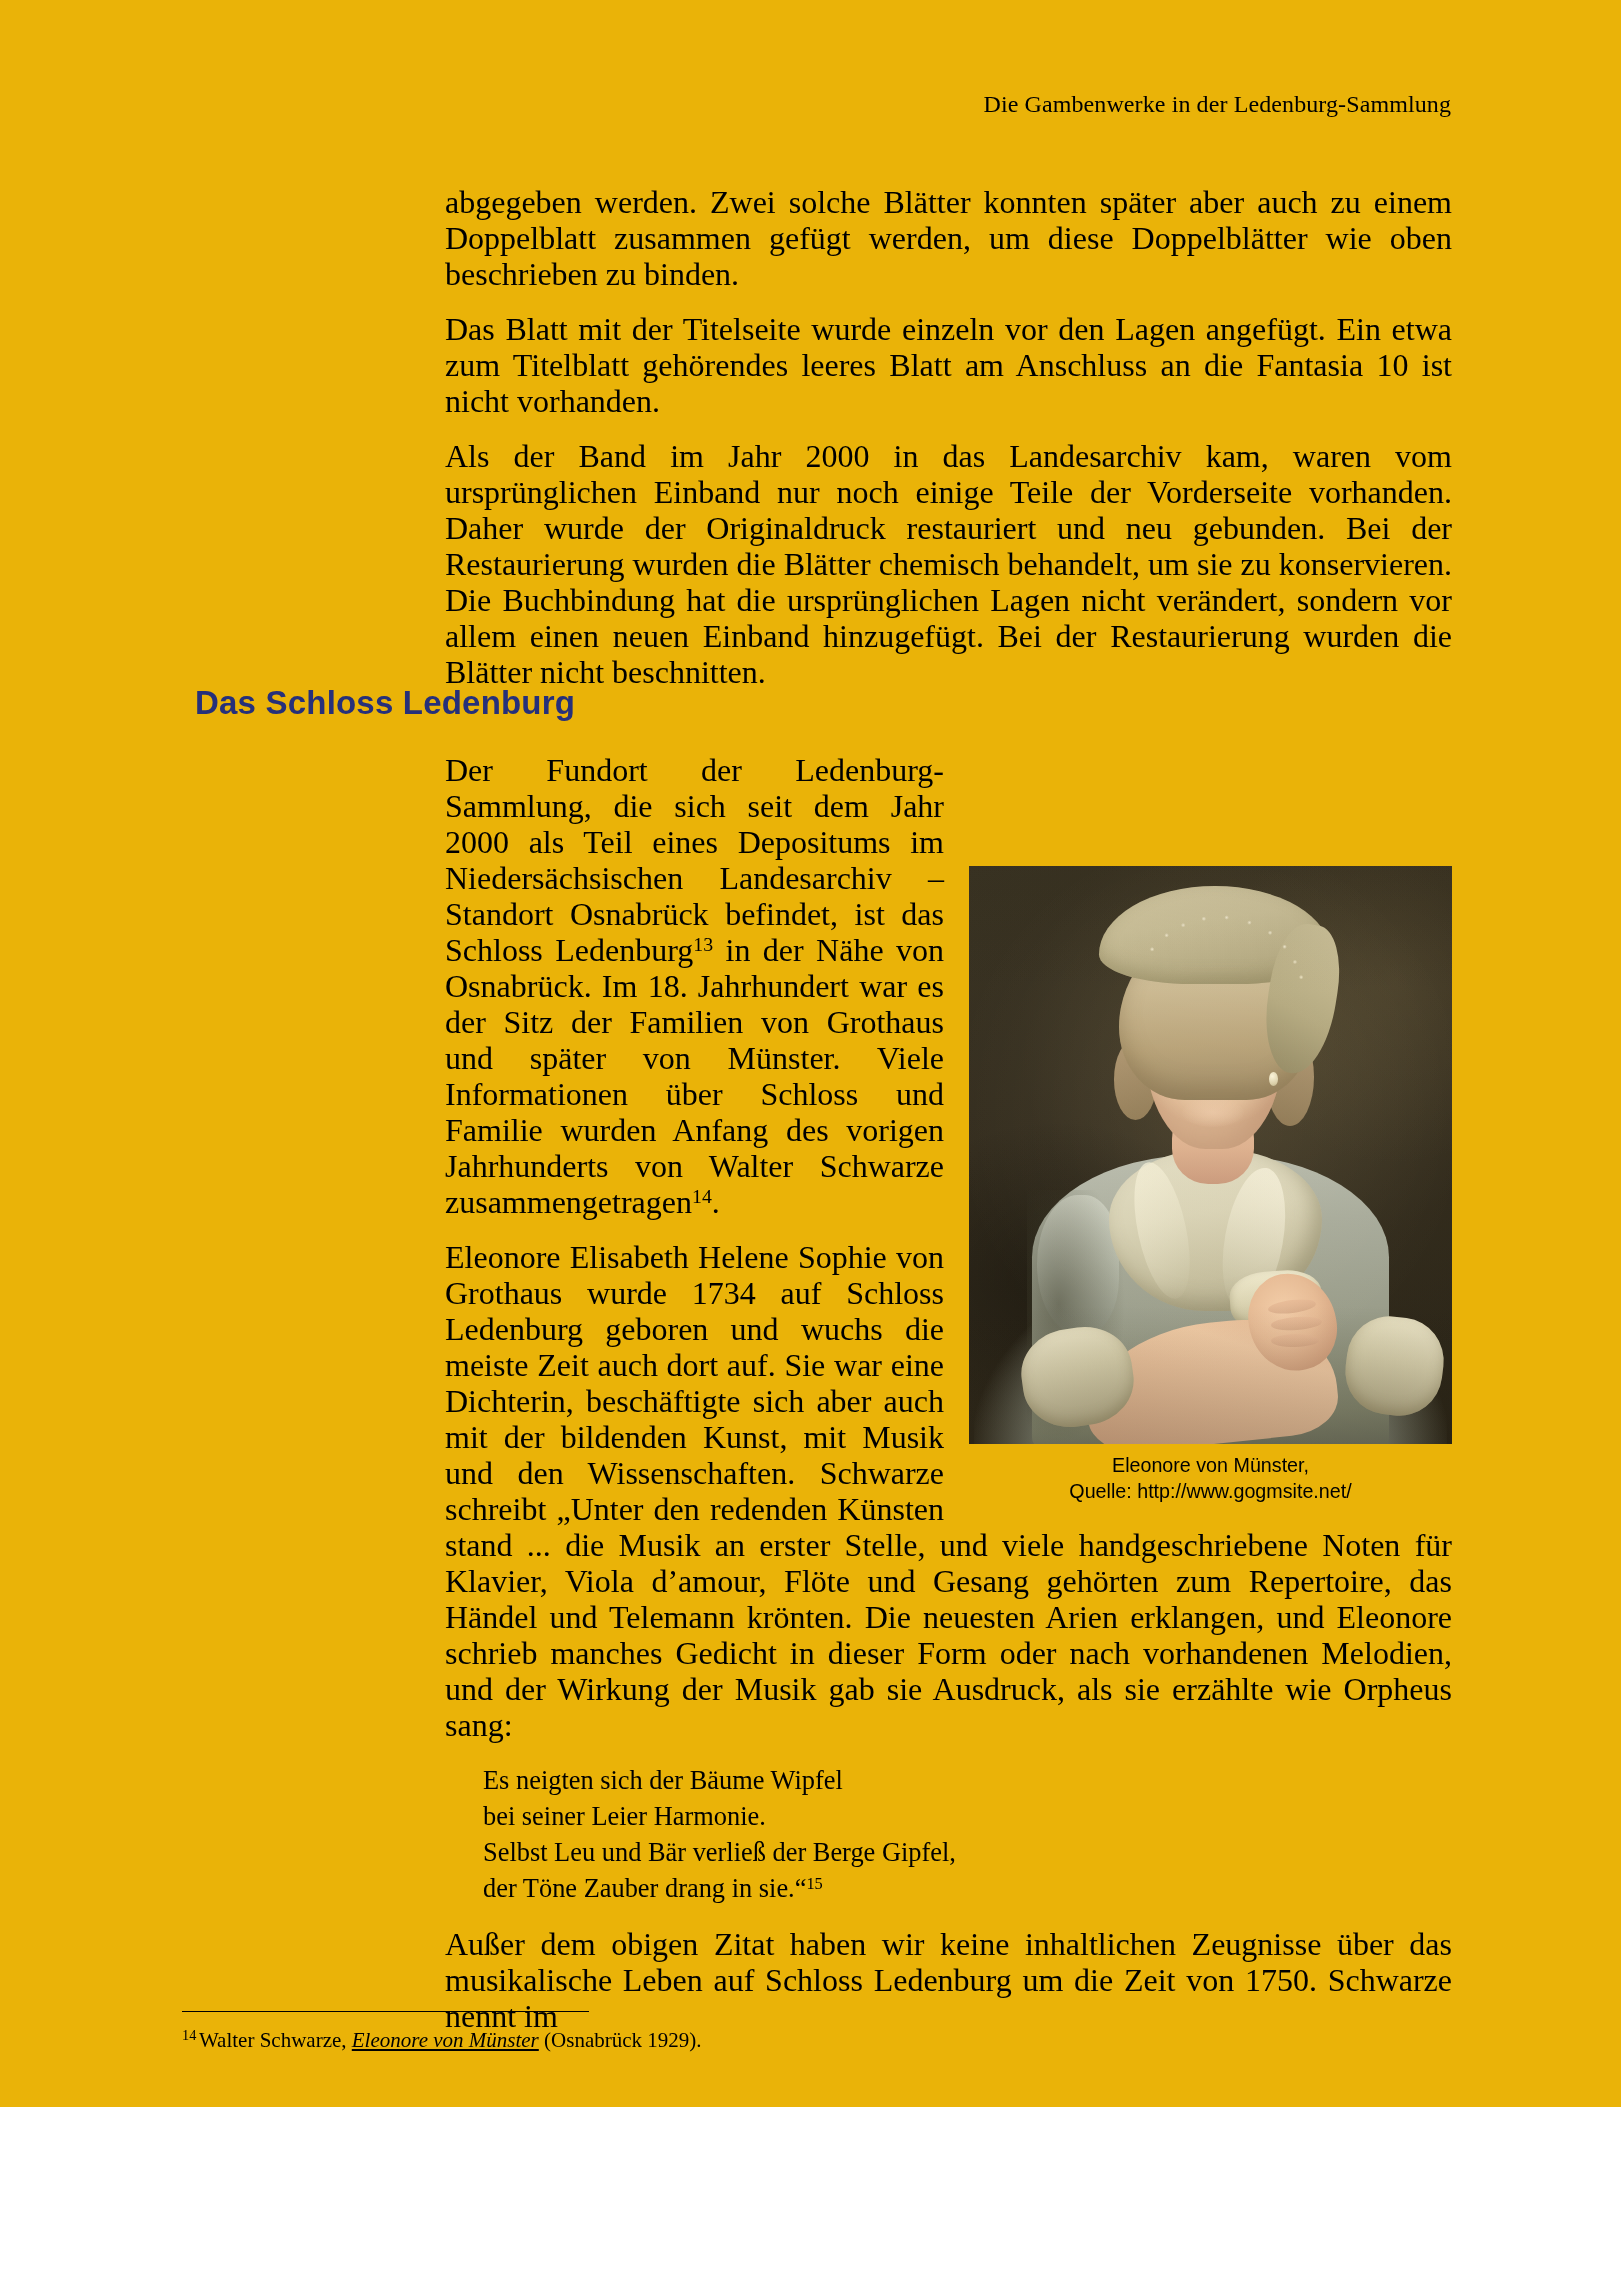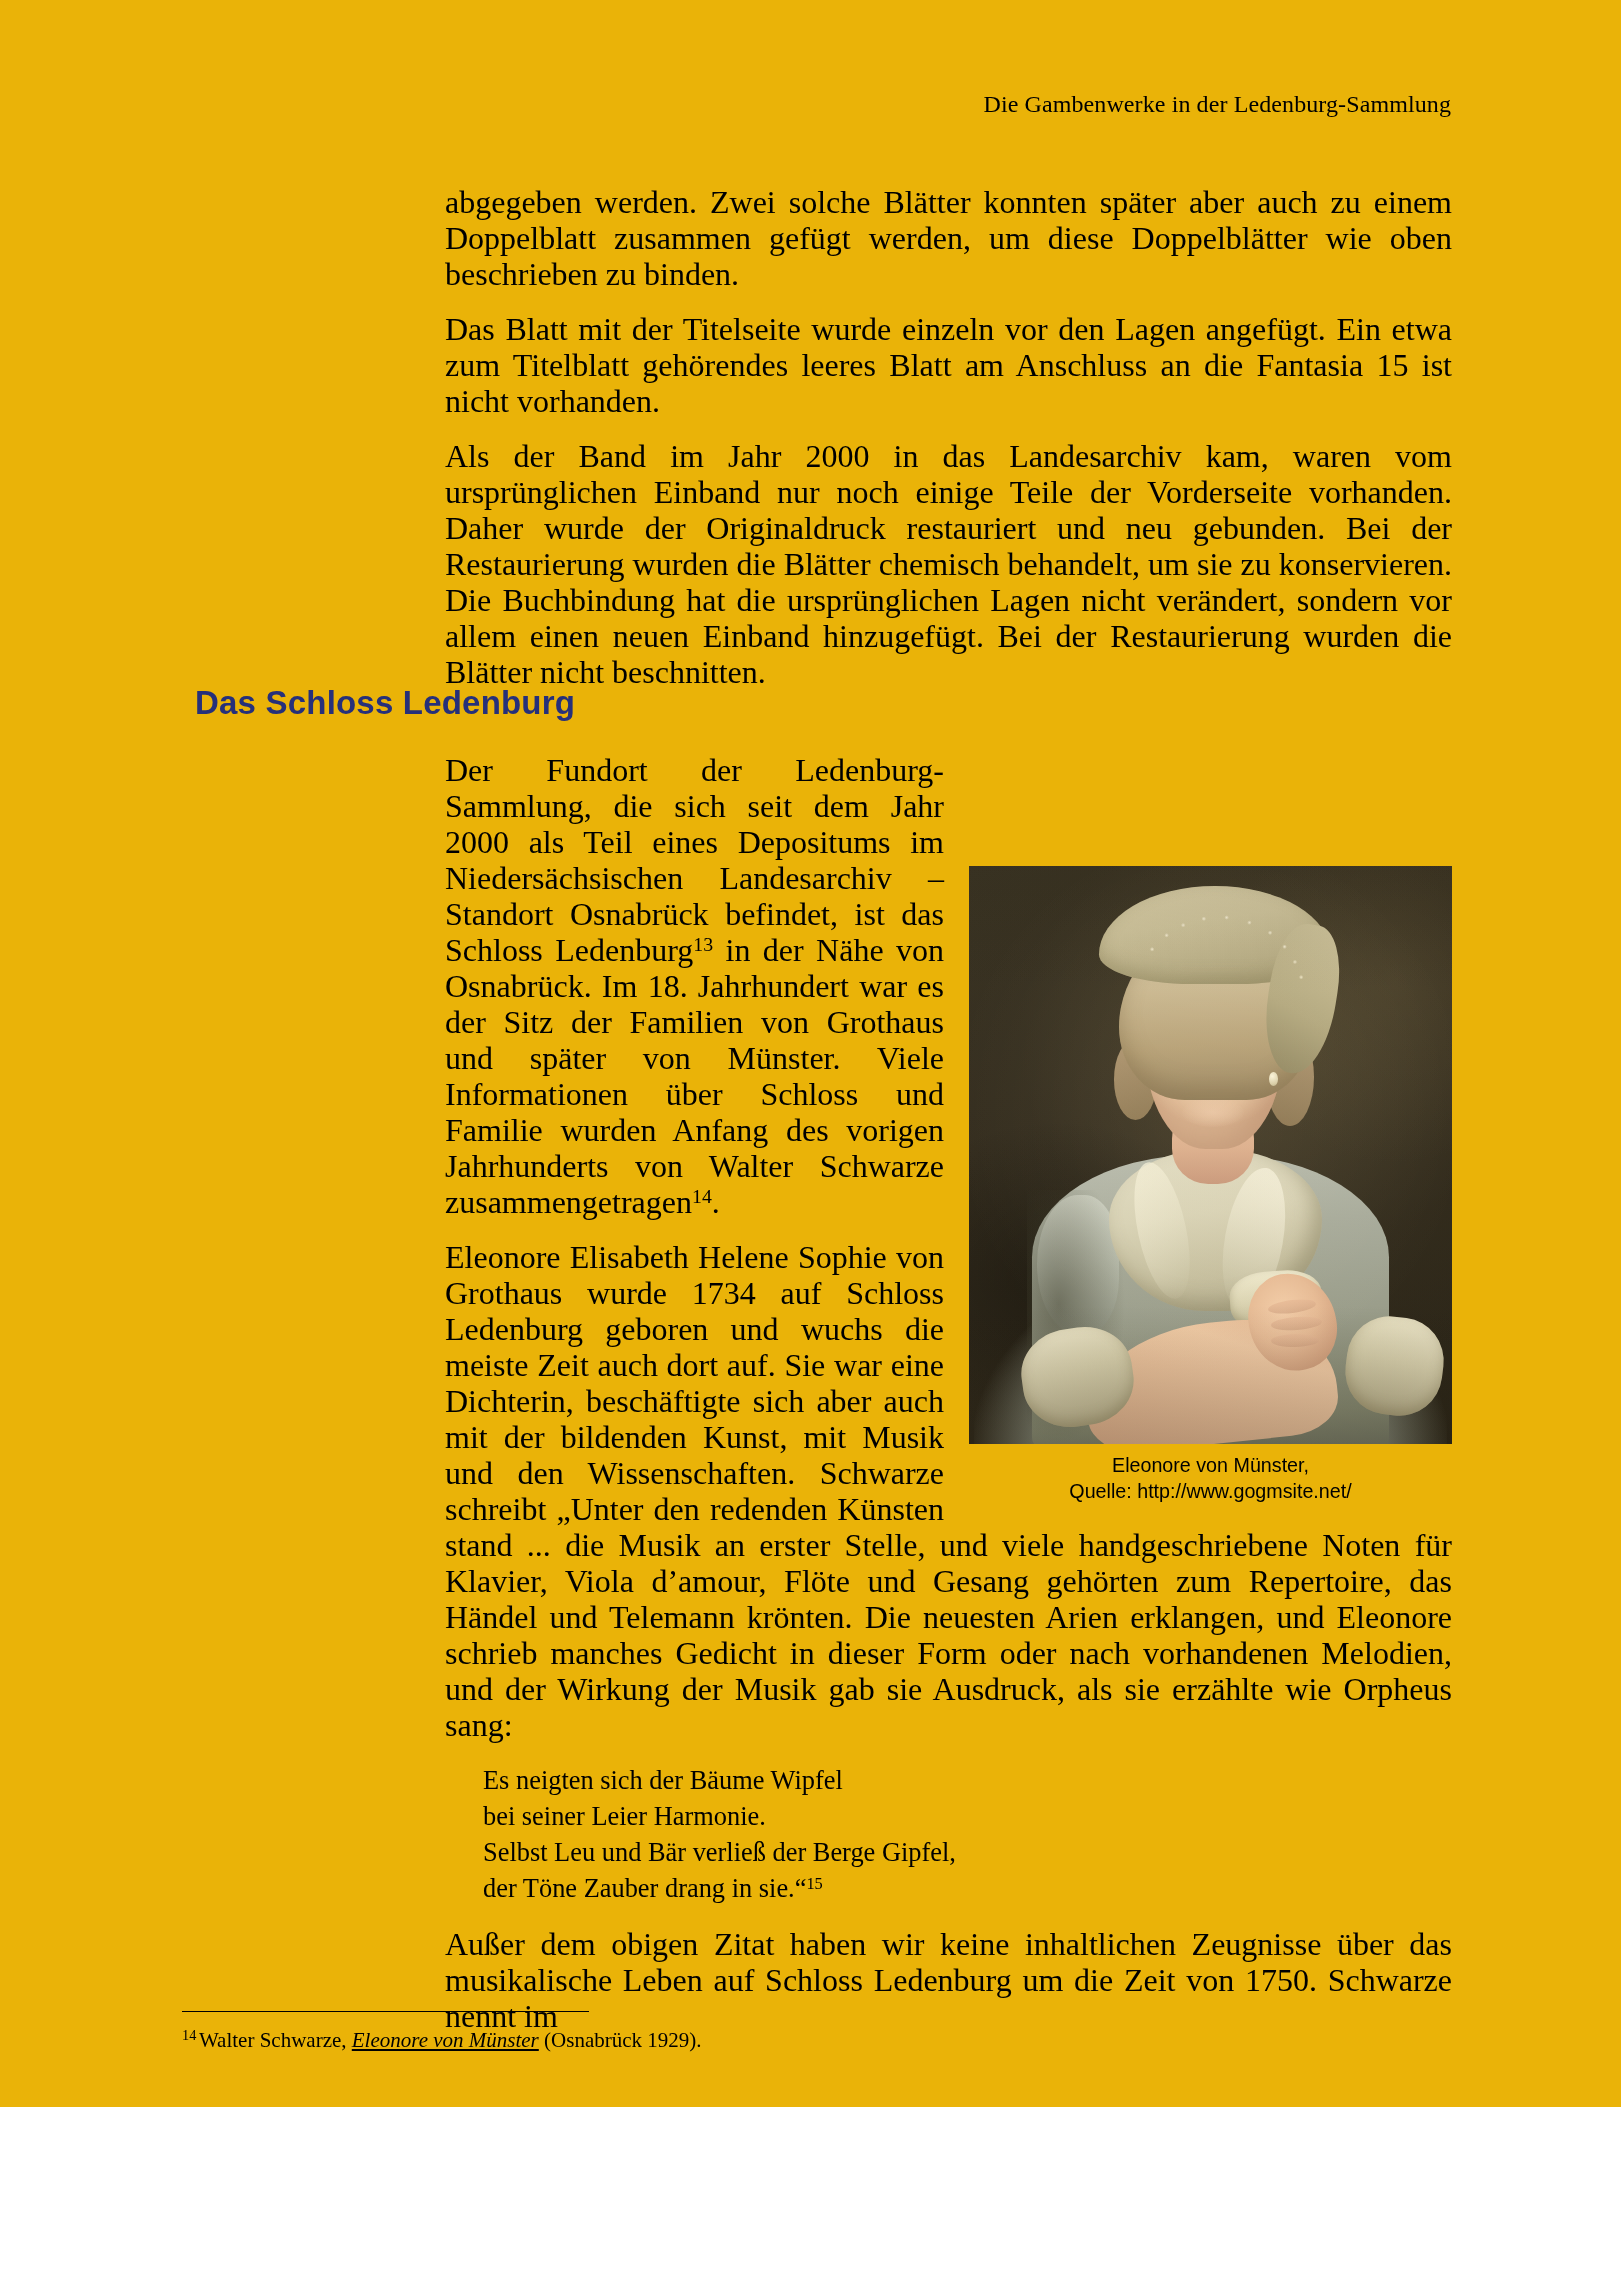--- a/index.html
+++ b/index.html
@@ -469,21 +469,21 @@
 </style>
 </head>
 <body>
 
 <div class="page">
 
   <div class="running-header">Die Gambenwerke in der Ledenburg-Sammlung</div>
 
   <div class="content">
     <p class="body">abgegeben werden. Zwei solche Blätter konnten später aber auch zu einem Doppelblatt zusammen gefügt werden, um diese Doppelblätter wie oben beschrieben zu binden.</p>
-    <p class="body">Das Blatt mit der Titelseite wurde einzeln vor den Lagen angefügt. Ein etwa zum Titelblatt gehörendes leeres Blatt am Anschluss an die Fantasia 15 ist nicht vorhanden.</p>
+    <p class="body">Das Blatt mit der Titelseite wurde einzeln vor den Lagen angefügt. Ein etwa zum Titelblatt gehörendes leeres Blatt am Anschluss an die Fantasia 10 ist nicht vorhanden.</p>
     <p class="body last">Als der Band im Jahr 2000 in das Landesarchiv kam, waren vom ursprünglichen Einband nur noch einige Teile der Vorderseite vorhanden. Daher wurde der Originaldruck restauriert und neu gebunden. Bei der Restaurierung wurden die Blätter chemisch behandelt, um sie zu konservieren. Die Buchbindung hat die ursprünglichen Lagen nicht verändert, sondern vor allem einen neuen Einband hinzugefügt. Bei der Restaurierung wurden die Blätter nicht beschnitten.</p>
   </div>
 
   <h2 class="section-heading">Das Schloss Ledenburg</h2>
 
   <div class="section-body">
 
     <figure class="portrait">
       <div class="portrait-frame">
         <div class="bg-wash"></div>

